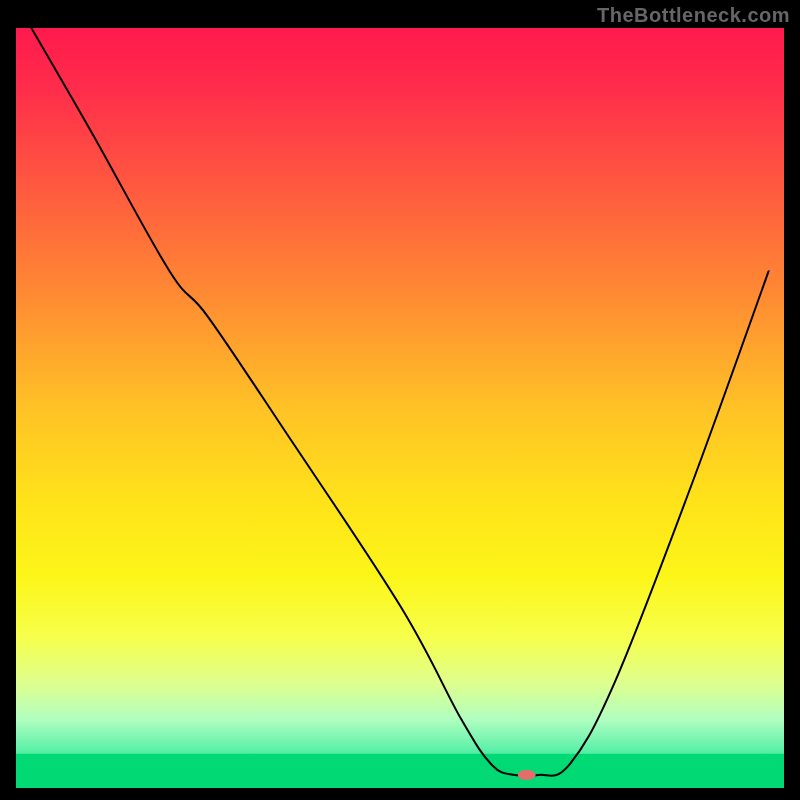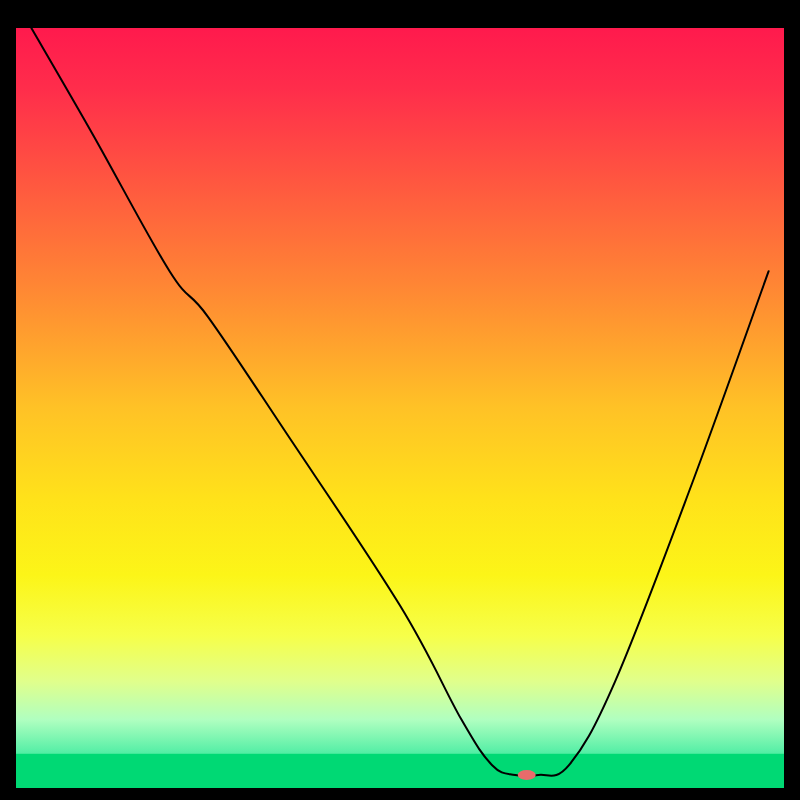--- a/index.html
+++ b/index.html
@@ -54,13 +54,14 @@
     </defs>
 
     <g id="plot-group">
       <rect id="plot-bg" x="16" y="28" width="768" height="760" fill="url(#bgGrad)"></rect>
       <rect id="green-band" x="16" y="753.8" width="768" height="34.200000000000045" fill="#00d974"></rect>
       <path id="curve" fill="none" d="M 31.36 28 C 42.419200000000004 47.151999999999994, 67.91680000000001 90.624, 92.80000000000001 134.39999999999998 C 117.68320000000001 178.17599999999996, 148.86400000000003 238.36799999999994, 169.60000000000002 271.19999999999993 C 190.336 304.0319999999999, 187.264 288.072, 208 316.8 C 228.736 345.528, 250.23999999999995 378.81600000000003, 284.79999999999995 430.8 C 319.35999999999996 482.784, 368.2048 553.616, 400 605.6 C 431.7952 657.5840000000001, 444.85119999999995 690.8720000000001, 461.43999999999994 719.6 C 478.02879999999993 748.328, 482.48319999999995 755.2136, 492.15999999999997 765.2 C 501.8368 775.1864, 506.90560000000005 773.3016, 515.2 775.08 C 523.4944 776.8584000000001, 528.5632 776.8584000000001, 538.24 775.08 C 547.9168 773.3016, 555.1360000000001 782.0264000000001, 568.96 765.2 C 582.784 748.3736, 592.9216 732.216, 615.04 681.6 C 637.1583999999999 630.984, 664.192 557.8720000000001, 691.84 484 C 719.488 410.128, 754.816 309.50399999999996, 768.64 271.19999999999993" stroke="#000000" stroke-width="2" stroke-linecap="round" stroke-linejoin="round"></path>
       <ellipse id="marker" cx="526.72" cy="775.08" rx="9" ry="5" fill="#e86b6b"></ellipse>
     </g>
   </svg>
 
+  <div class="watermark">TheBottleneck.com</div>
 </div>
 
 </body></html>

